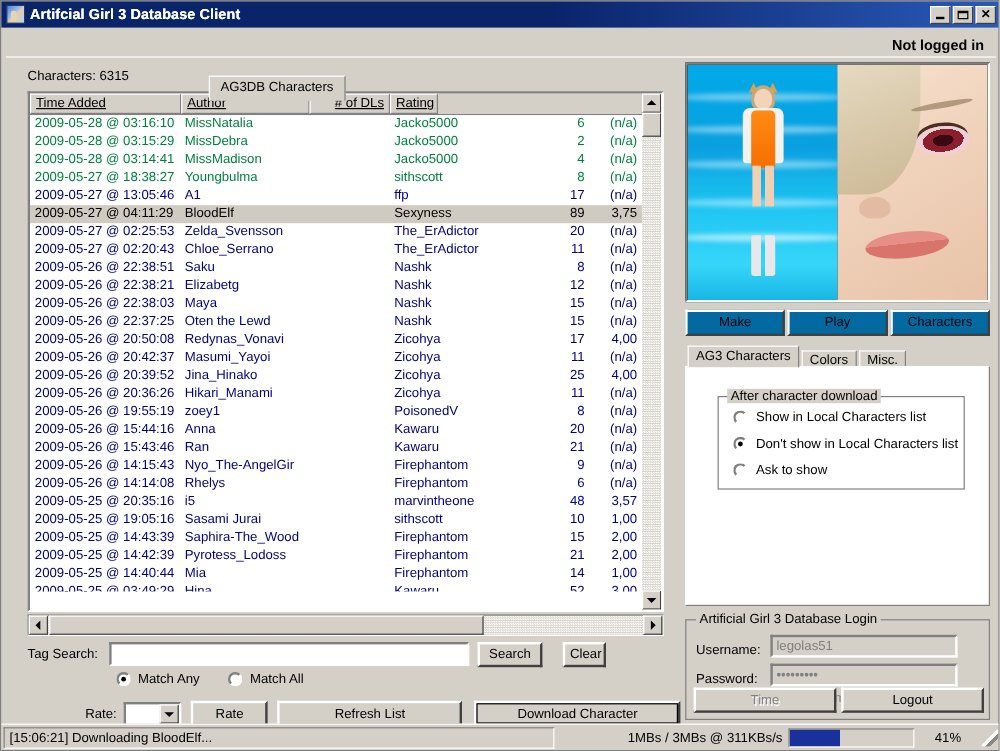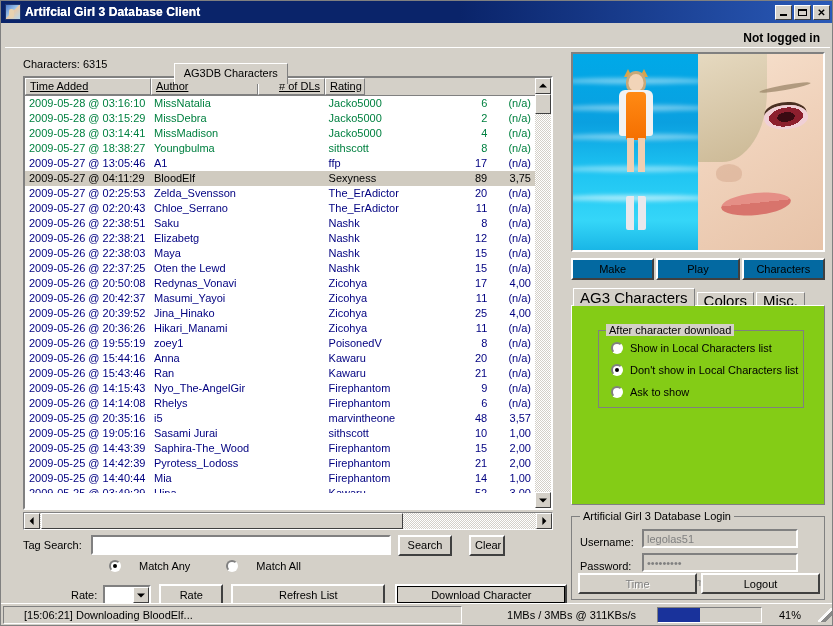--- a/index.html
+++ b/index.html
@@ -278,22 +278,22 @@
     color: #000;
     padding: 0 4px;
   }
   .btn.disabled { color: #808080; text-shadow: 1px 1px 0 #ffffff; }
   .btn.default { border-color: #ffffff #404040 #404040 #ffffff; outline: 1px solid #000; outline-offset: -3px; }
   .btn-search { width: 54px; margin-left: 7px; }
   .btn-clear  { width: 36px; margin-left: 17px; }
 
   
   .match-row {
-    position: absolute; left: 94px; top: 508px;
-    display: flex; align-items: center; gap: 18px;
+    position: absolute; left: 82px; top: 508px;
+    display: flex; align-items: center; gap: 6px;
     font-size: 11px;
   }
   .radio {
     width: 12px; height: 12px;
     border-radius: 50%;
     background: #fff;
     border: 2px solid;
     border-color: #808080 #ffffff #ffffff #808080;
     position: relative;
     flex: 0 0 auto;
@@ -478,32 +478,32 @@
     width: 254px; height: 18px;
     display: flex; align-items: flex-end;
     padding-left: 2px;
   }
   .stab {
     height: 16px; padding: 0 6px;
     background: #d4d0c8;
     border: 1px solid;
     border-color: #ffffff #808080 #d4d0c8 #ffffff;
     border-bottom: none;
-    font-size: 15px; line-height: 15px;
+    font-size: 11px; line-height: 15px;
     margin-right: 2px;
     cursor: default;
     position: relative; top: 2px;
   }
   .stab.active { height: 18px; top: 0; line-height: 17px; z-index: 3; }
 
   .settings-panel {
     position: absolute;
     left: 2px; top: 257px;
     width: 254px; height: 200px;
-    background: #84cc16;
+    background: #ffffff;
     border: 1px solid;
     border-color: #ffffff #808080 #808080 #ffffff;
   }
   .groupbox {
     position: absolute;
     border: 1px solid #808080;
     border-top-color: #808080;
   }
   .groupbox > .gb-title {
     position: absolute;
@@ -583,21 +583,21 @@
     background: #d4d0c8;
     border-top: 1px solid #ffffff;
     display: flex; align-items: center;
   }
   .sb-pane {
     height: 18px;
     margin: 0 1px;
     border: 1px solid;
     border-color: #808080 #ffffff #ffffff #808080;
     display: flex; align-items: center;
-    padding: 0 20px;
+    padding: 0 4px;
     font-size: 11px;
     white-space: nowrap;
   }
   .sb-msg { flex: 1 1 auto; margin-left: 2px; }
   .sb-speed { width: 192px; justify-content: flex-end; border: none; }
   .progress-outer {
     width: 105px; height: 16px;
     background: #d4d0c8;
     border: 1px solid;
     border-color: #808080 #ffffff #ffffff #808080;

